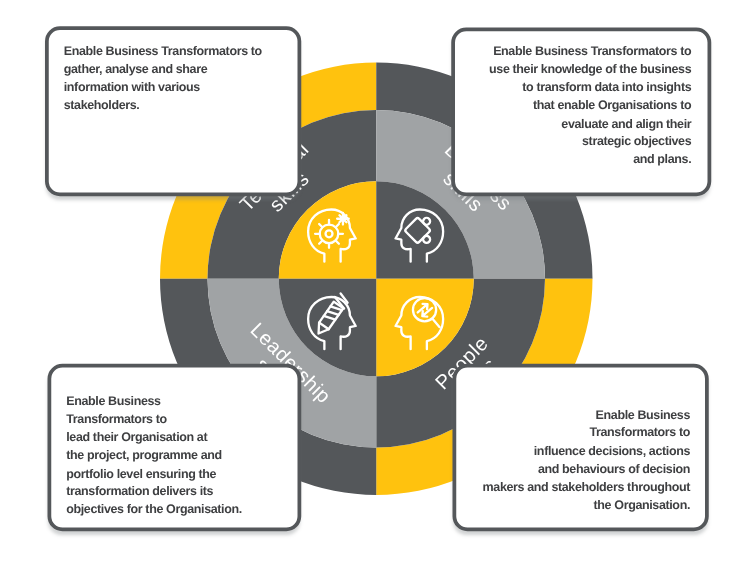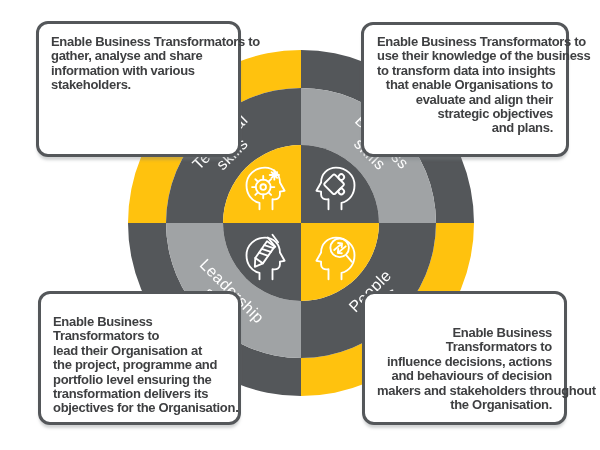--- a/index.html
+++ b/index.html
@@ -9,21 +9,21 @@
   .wlabel{position:absolute;color:#ffffff;font-size:16px;line-height:17px;
           text-align:center;letter-spacing:.4px;font-weight:400;white-space:nowrap;}
   .wlabel span{display:block;}
   .rot-neg{transform:translate(-50%,-50%) rotate(-45deg);}
   .rot-pos{transform:translate(-50%,-50%) rotate(45deg);}
   .icon-wrap{position:absolute;width:52px;height:52px;transform:translate(-50%,-50%);}
   .icon-wrap svg{display:block;}
   .callout{position:absolute;background:#ffffff;border:3px solid var(--dark,#54575A);
            border-radius:12px;box-sizing:border-box;
            box-shadow:0 4px 3px -1px rgba(120,125,130,.35);}
-  .callout p{margin:0;font-weight:bold;font-size:13px;line-height:14.4px;
+  .callout p{margin:0;font-weight:bold;font-size:10px;line-height:14.4px;
              letter-spacing:-0.3px;color:var(--txt,#3E3F41);white-space:pre;}
   .co-tl{left:36px;top:21px;width:205px;height:136px;padding:11px 12px;text-align:left;}
   .co-tr{left:361px;top:22px;width:208px;height:135px;padding:10px 13px;text-align:right;}
   .co-bl{left:38px;top:291px;width:203px;height:134px;padding:21px 12px 10px;text-align:left;}
   .co-br{left:362px;top:291px;width:205px;height:134px;padding:32px 12px 10px;text-align:right;}
   .ic{stroke:#fff;stroke-width:2;fill:none;stroke-linecap:round;stroke-linejoin:round;}
 </style>
 </head>
 <body style="background: rgb(255, 255, 255);">
 

